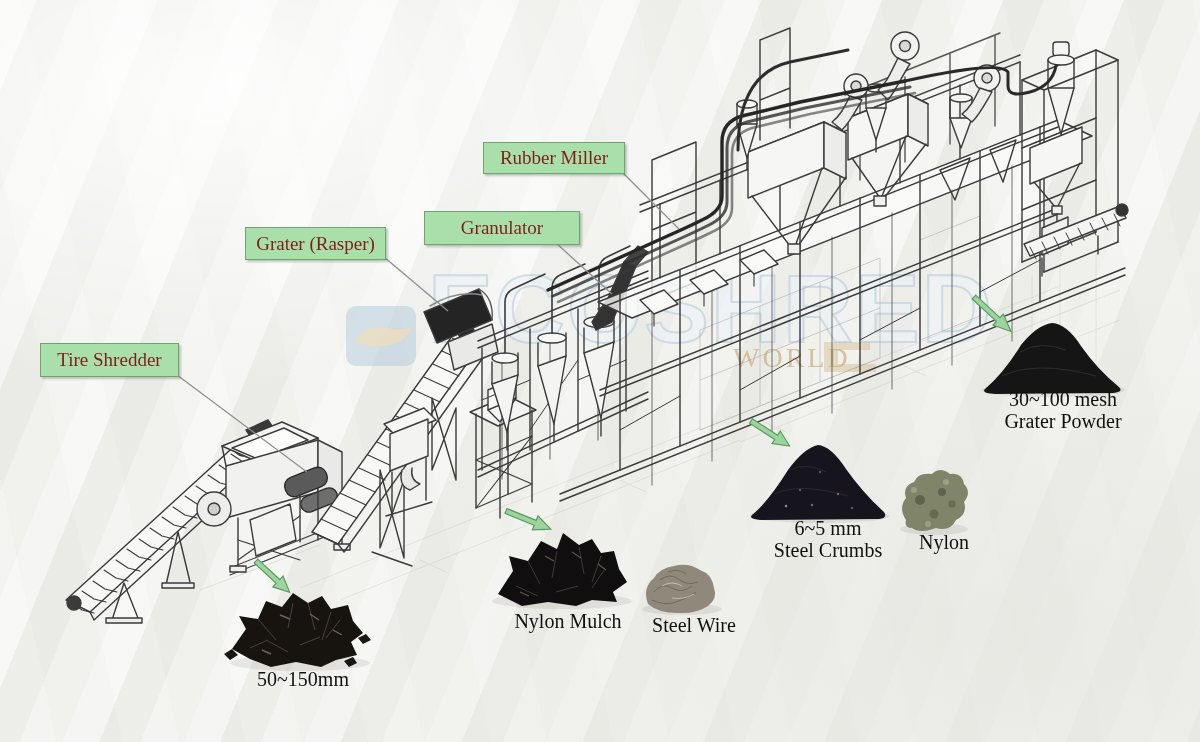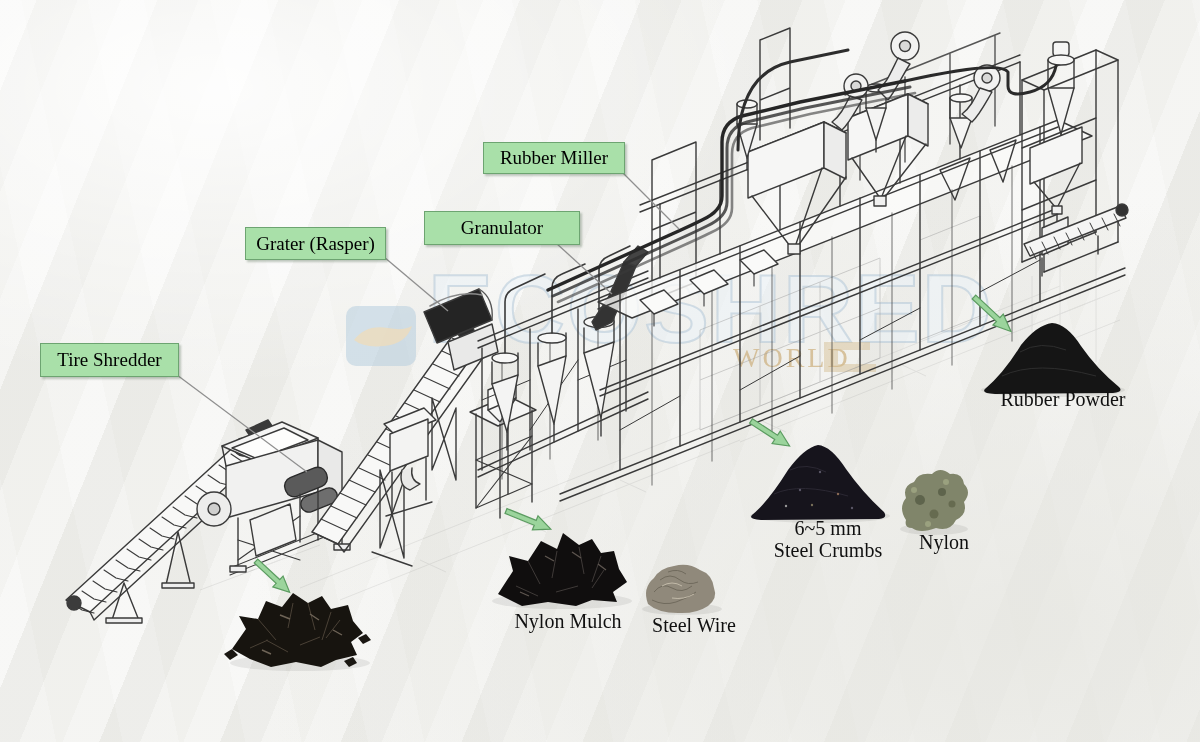--- a/index.html
+++ b/index.html
@@ -18,21 +18,21 @@
            background:rgba(183,206,223,.55);}
   .wm-brand{position:absolute;left:428px;top:260px;font-family:"Liberation Sans","DejaVu Sans",sans-serif;
             font-weight:bold;font-size:97px;line-height:1;letter-spacing:2px;
             color:rgba(235,242,247,.55);-webkit-text-stroke:2px rgba(173,195,214,.5);}
   .wm-tagline{position:absolute;left:733px;top:342px;font-size:28px;letter-spacing:3px;
               color:rgba(205,178,130,.75);}
   .wm-mark{position:absolute;left:818px;top:330px;}
   
   .eq-label{position:absolute;display:flex;align-items:center;justify-content:center;
             background:#a9e0a9;border:1px solid #6da471;box-shadow:1.5px 2px 2px rgba(80,105,80,.35);
-            font-size:19px;color:#000000;white-space:nowrap;}
+            font-size:19px;color:#7f1d1d;white-space:nowrap;}
   
   .caption{position:absolute;width:220px;text-align:center;font-size:20px;line-height:22px;color:#101010;}
   .cap-line:empty{display:none;}
 </style>
 </head>
 <body>
 
 <div class="stage">
   <div class="texture"></div>
 
@@ -291,32 +291,34 @@
       <path d="M622,172 L679,229"></path>
     </g>
   </svg>
 
   <div class="eq-label" style="left:245px;top:227px;width:139px;height:31px;">Grater (Rasper)</div>
   <div class="eq-label" style="left:40px;top:343px;width:137px;height:32px;">Tire Shredder</div>
   <div class="eq-label" style="left:424px;top:211px;width:154px;height:32px;text-align:right;">Granulator</div>
   <div class="eq-label" style="left:483px;top:142px;width:140px;height:30px;">Rubber Miller</div>
 
   <div class="caption" style="left:193px;top:668px;">
+    <div class="cap-line">50~150mm</div>
   </div>
   <div class="caption" style="left:458px;top:610px;">
     <div class="cap-line">Nylon Mulch</div>
   </div>
   <div class="caption" style="left:584px;top:614px;">
 
     <div class="cap-line">Steel Wire</div>
   </div>
   <div class="caption" style="left:718px;top:517px;">
     <div class="cap-line">6~5 mm</div>
     <div class="cap-line">Steel Crumbs</div>
   </div>
   <div class="caption" style="left:834px;top:531px;">
 
     <div class="cap-line">Nylon</div>
   </div>
   <div class="caption" style="left:953px;top:388px;">
-    <div class="cap-line">Rubber Powder</div>
+    <div class="cap-line">30~100 mesh</div>
+    <div class="cap-line">Grater Powder</div>
   </div>
 </div>
 
 </body></html>

